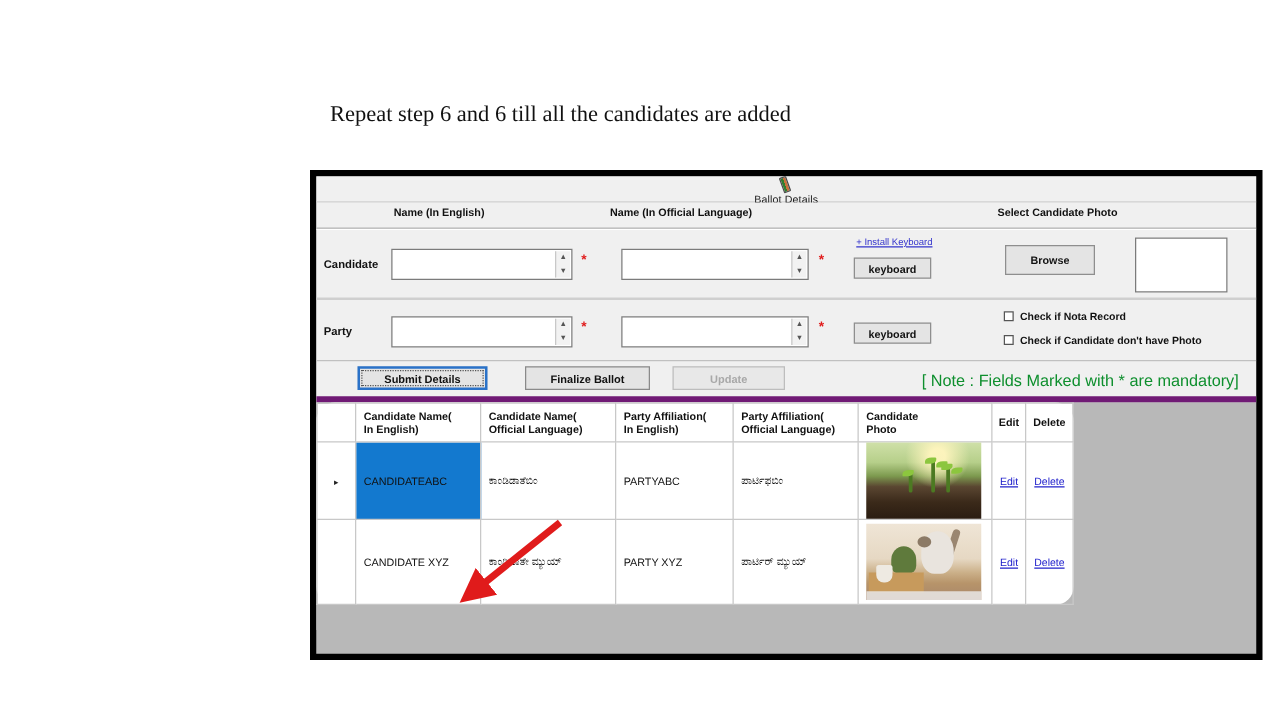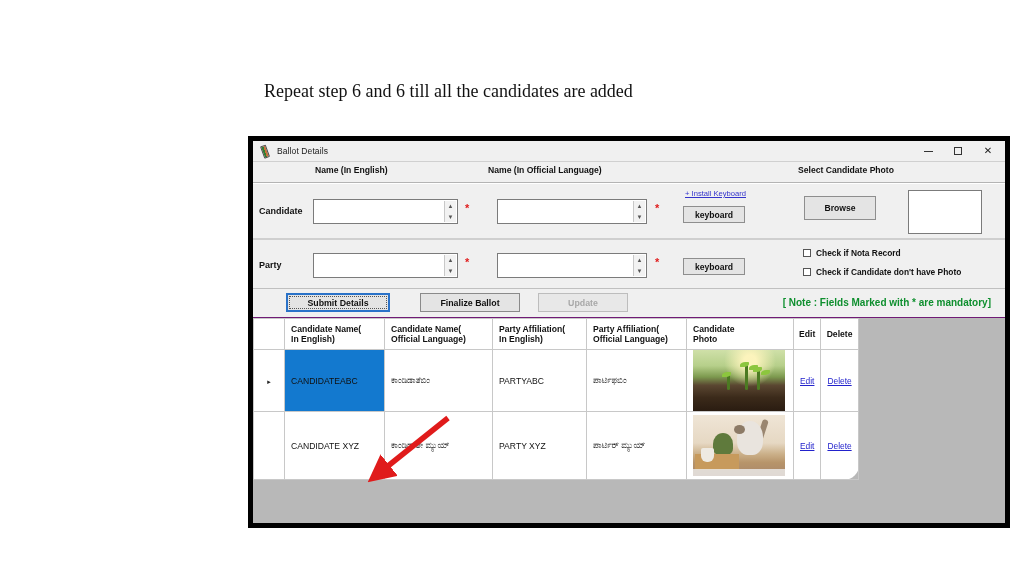--- a/index.html
+++ b/index.html
@@ -40,21 +40,21 @@
   }
   .shot-inner{
     position:relative;width:100%;height:100%;
     background:#b8b8b8;overflow:hidden;
     font-family:"Liberation Sans",sans-serif;
   }
 
   
   .titlebar{
     display:flex;align-items:center;height:20px;background:#f0f0f0;
-    border-bottom:1px solid #d0d0d0;padding:0 2px;
+    border-bottom:1px solid #d0d0d0;padding:0 2px;flex-direction:column;
   }
   .app-icon{
     width:13px;height:13px;margin:0 5px 0 4px;position:relative;flex:none;
     transform:rotate(-20deg);
   }
   .app-icon i{
     position:absolute;left:3px;top:0;width:6px;height:13px;
     background:linear-gradient(90deg,#2f7f2f 0 50%,#c9713a 50% 100%);
     border:1px solid #4a4a4a;box-sizing:border-box;border-radius:1px;
   }
@@ -105,30 +105,30 @@
     font-size:8.6px;font-weight:bold;color:#111;
   }
   .photobox{
     position:absolute;background:#ffffff;border:1px solid #7b7b7b;box-sizing:border-box;
   }
   .chkrow{position:absolute;display:flex;align-items:center;gap:5px;}
   .chk{width:8px;height:8px;border:1px solid #555;background:#fff;box-sizing:border-box;flex:none;}
   .chklabel{font-size:8.4px;font-weight:bold;color:#111;white-space:nowrap;}
 
   
-  .actionbar{position:relative;height:28px;background:#f0f0f0;border-bottom:1px solid #701a75;}
+  .actionbar{position:relative;height:28px;background:#f0f0f0;border-bottom:5px solid #701a75;}
   .abtn{
     position:absolute;top:4px;height:19px;background:#e4e4e4;border:1px solid #8a8a8a;
     box-sizing:border-box;display:flex;align-items:center;justify-content:center;
     font-size:8.8px;font-weight:bold;color:#111;
   }
   .abtn.focus{border:2px solid #2a72c8;outline:1px dotted #555;outline-offset:-4px;}
   .abtn.disabled{color:#a8a8a8;background:#e8e8e8;border-color:#bdbdbd;}
   .note{
-    position:absolute;right:14px;top:8px;font-size:10px;font-weight:bold;color:#0e8f2e;
+    position:absolute;right:14px;top:8px;font-size:13px;font-weight:normal;color:#0e8f2e;
     white-space:nowrap;
   }
 
   
   .grid{position:relative;background:#b8b8b8;height:182px;}
   .gtable{border-collapse:collapse;table-layout:fixed;background:#fff;border-radius:15px;}
   .gtable th,.gtable td{
     border:1px solid #c8c8c8;vertical-align:middle;padding:0 6px;
     font-size:8.6px;color:#111;
   }

